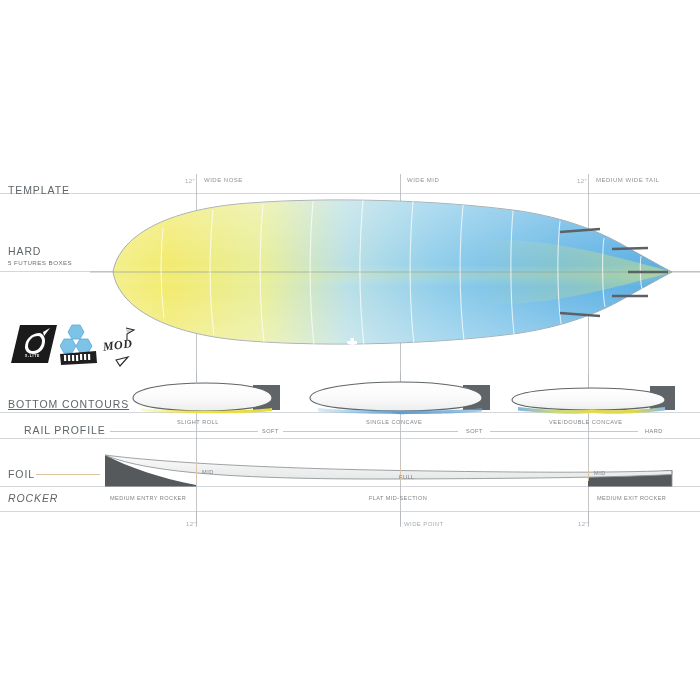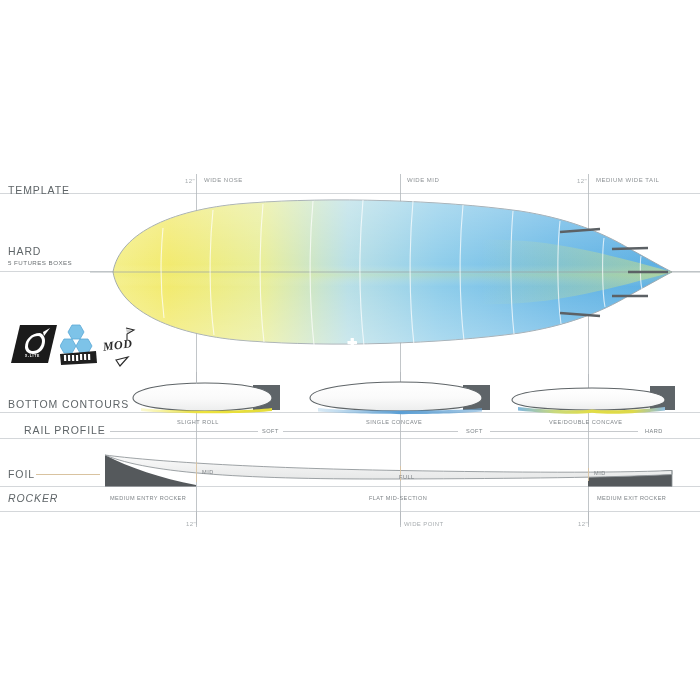--- a/index.html
+++ b/index.html
@@ -270,21 +270,21 @@
       <line x1="400.5" y1="512" x2="400.5" y2="527"></line>
       <line x1="588.5" y1="512" x2="588.5" y2="527"></line>
     </g>
   </svg>
 
   <div class="row-label" style="left:8px;  top:184px;">TEMPLATE</div>
 
   <div class="row-label" style="left:8px;  top:245px;">HARD</div>
   <div class="row-sub" style="left:8px;  top:259px;">5 FUTURES BOXES</div>
 
-  <div class="row-label" style="left:8px;  top:398px;">BOTTOM  CONTOURS</div>
+  <div class="row-label" style="left:8px;  top:398px;text-decoration:underline;">BOTTOM  CONTOURS</div>
 
   <div class="row-label" style="left:24px;  top:424px;">RAIL PROFILE</div>
 
   <div class="row-label" style="left:8px;  top:468px;text-align:right;">FOIL</div>
 
   <div class="row-label" style="left:8px;  top:492px;font-style:italic;">ROCKER</div>
 
   <div class="tick-label" style="left:185px; top:178px;">12"</div>
   <div class="zone-label" style="left:204px; top:177px;">WIDE NOSE</div>
 

